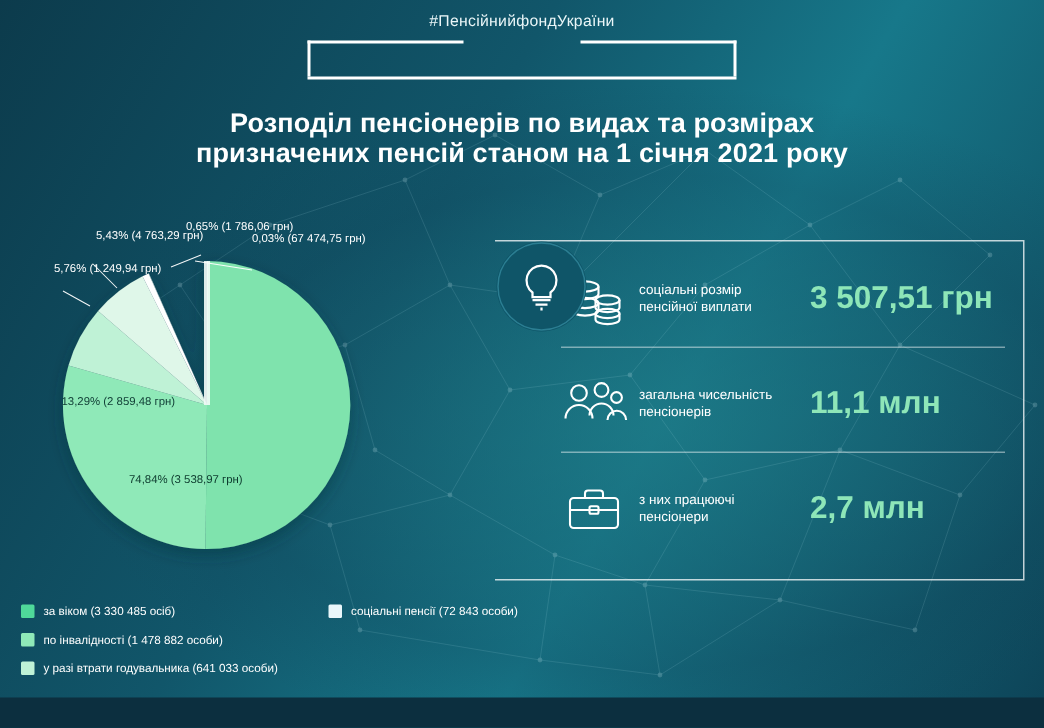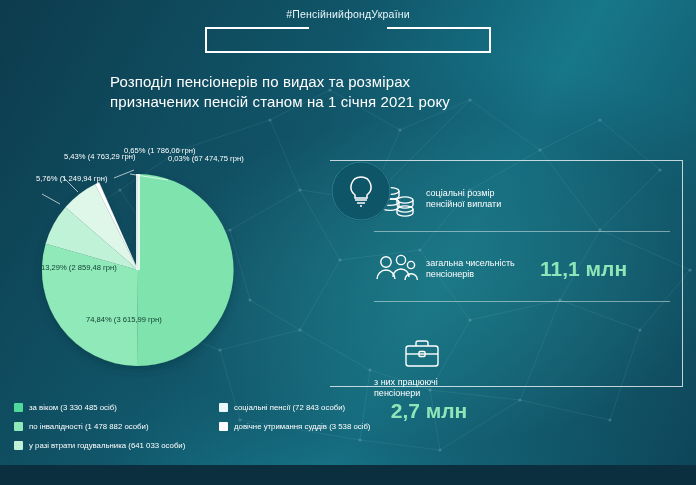--- a/index.html
+++ b/index.html
@@ -55,23 +55,24 @@
   .bracket-wrap .right-v { right: 0; top: 0; width: 0; height: 24px; border-width: 0 2px 0 0; }
   .bracket-wrap .top-l { left: 0; top: 0; width: 104px; height: 0; border-width: 2px 0 0 0; }
   .bracket-wrap .top-r { right: 0; top: 0; width: 104px; height: 0; border-width: 2px 0 0 0; }
   .bracket-wrap .bot { left: 0; bottom: 0; width: 286px; height: 0; border-width: 2px 0 0 0; }
 
   .title {
     position: absolute;
     top: 72px;
     left: 110px;
     width: 476px;
+    text-align: center;
     color: #ffffff;
-    font-size: 15px;
-    font-weight: normal;
+    font-size: 18px;
+    font-weight: bold;
     line-height: 20px;
     letter-spacing: 0.1px;
   }
 
   
   #pie-block {
     position: absolute;
     left: 18px;
     top: 130px;
     width: 300px;
@@ -305,21 +306,21 @@
     <div class="pie-label" style="left:46px; top:22px;">
       <span class="pct">5,43% (4 763,29 грн)</span>
     </div>
     <div class="pie-label" style="left:18px; top:44px;">
       <span class="pct">5,76% (1 249,94 грн)</span>
     </div>
     <div class="pie-label inside2" style="left:23px; top:133px;">
       <span class="pct">13,29% (2 859,48 грн)</span>
     </div>
     <div class="pie-label inside" style="left:68px; top:185px;">
-      <span class="pct">74,84% (3 615,99 грн)</span>
+      <span class="pct">74,84% (3 538,97 грн)</span>
     </div>
   </div>
 
   <div id="legend">
     <div class="legend-col c1">
       <div class="legend-item">
         <span class="legend-swatch" style="background:#4fd99a"></span>
         <span>за віком (3 330 485 осіб)</span>
       </div>
       <div class="legend-item">
@@ -328,24 +329,20 @@
       </div>
       <div class="legend-item">
         <span class="legend-swatch" style="background:#bff2d6"></span>
         <span>у разі втрати годувальника (641 033 особи)</span>
       </div>
     </div>
     <div class="legend-col c2">
       <div class="legend-item">
         <span class="legend-swatch" style="background:#e9f7fb"></span>
         <span>соціальні пенсії (72 843 особи)</span>
-      </div>
-      <div class="legend-item">
-        <span class="legend-swatch" style="background:#ffffff"></span>
-        <span>довічне утримання суддів (3 538 осіб)</span>
       </div>
     </div>
   </div>
 
   <div id="stats">
     <div class="divider" style="top: 70px;"></div>
     <div class="divider" style="top: 140px;"></div>
 
     <div class="stat-row" style="top: 12px;">
       <div class="stat-icon">
@@ -359,20 +356,21 @@
             <path d="M24,22 v5 a8,3.1 0 0 0 16,0 v-5"></path>
             <ellipse cx="32" cy="31" rx="8" ry="3.1"></ellipse>
             <path d="M24,31 v4 a8,3.1 0 0 0 16,0 v-4"></path>
           </g>
         </svg>
       </div>
       <div class="stat-text">
         <span>соціальні розмір</span><br>
         <span>пенсійної виплати</span>
       </div>
+      <div class="stat-value">3 507,51 грн</div>
     </div>
 
     <div class="stat-row" style="top: 82px; justify-content: center;">
       <div class="stat-icon">
         <svg width="46" height="42" viewBox="0 0 46 42">
           <g fill="none" stroke="#ffffff" stroke-width="1.4">
             <circle cx="13" cy="14" r="5.2"></circle>
             <path d="M4,31 a9,9 0 0 1 18,0"></path>
             <circle cx="28" cy="12" r="4.6"></circle>
             <path d="M20,29 a8,8 0 0 1 16,0"></path>
@@ -381,21 +379,21 @@
           </g>
         </svg>
       </div>
       <div class="stat-text">
         <span>загальна чисельність</span><br>
         <span>пенсіонерів</span>
       </div>
       <div class="stat-value">11,1 млн</div>
     </div>
 
-    <div class="stat-row" style="top: 168px; flex-direction: column;">
+    <div class="stat-row" style="top: 152px;">
       <div class="stat-icon">
         <svg width="46" height="42" viewBox="0 0 46 42">
           <g fill="none" stroke="#ffffff" stroke-width="1.4">
             <rect x="7" y="14" width="32" height="20" rx="2.5"></rect>
             <path d="M17,14 v-3 a2,2 0 0 1 2,-2 h8 a2,2 0 0 1 2,2 v3"></path>
             <path d="M7,22 h32"></path>
             <rect x="20" y="19.5" width="6" height="5" rx="1"></rect>
           </g>
         </svg>
       </div>

